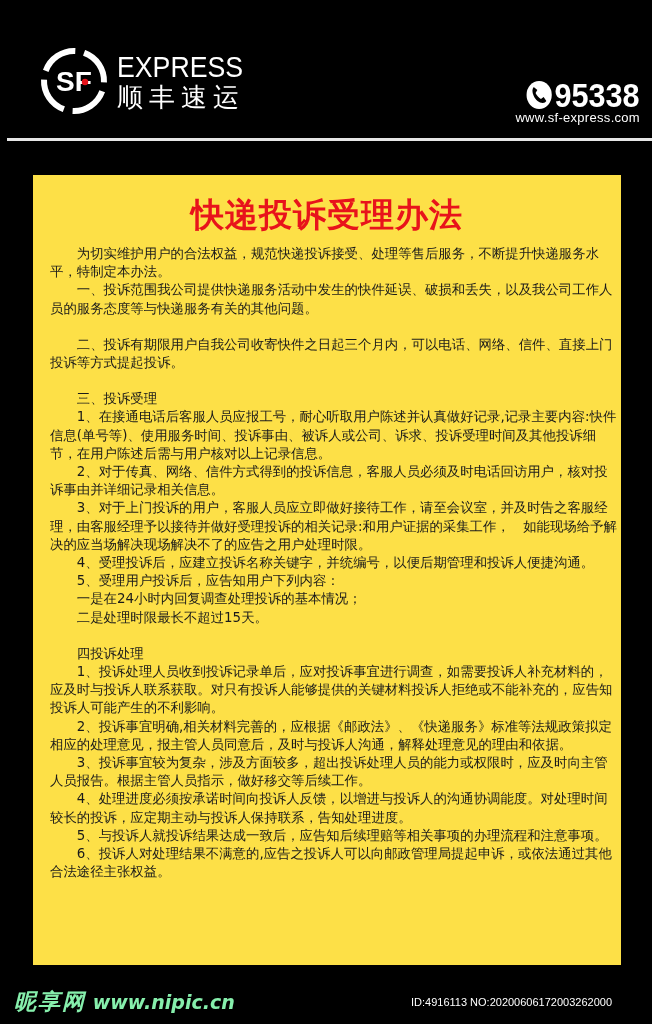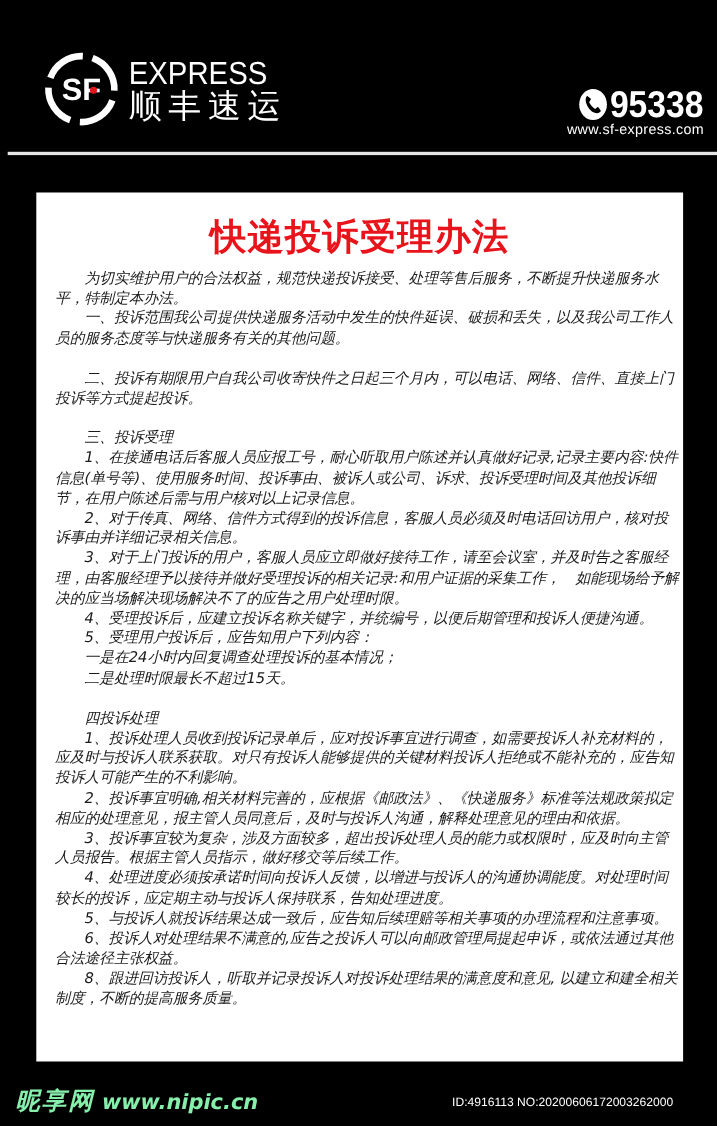--- a/index.html
+++ b/index.html
@@ -3,28 +3,28 @@
 <meta charset="utf-8">
 <style>
   html, body { margin: 0; padding: 0; }
   body {
     width: 652px; height: 1024px; background: #000; position: relative;
     overflow: hidden; font-family: "DejaVu Sans", "Liberation Sans", sans-serif;
   }
   .header { position: absolute; left: 0; top: 0; width: 652px; height: 140px; }
   .logo { position: absolute; left: 40px; top: 47px; width: 68px; height: 68px; }
   .brand-en { position: absolute; left: 117px; top: 52px; color: #fff; font-family: "Liberation Sans", sans-serif; font-size: 29px; letter-spacing: 0px; transform: scaleX(0.92); transform-origin: left; line-height: 30px; }
-  .brand-cn { position: absolute; left: 117px; top: 82px; color: #fff; font-size: 30px; letter-spacing: 6px; line-height: 30px; }
+  .brand-cn { position: absolute; left: 117px; top: 82px; color: #fff; font-size: 26px; letter-spacing: 6px; line-height: 30px; }
   .phone { position: absolute; right: 12px; top: 78px; color: #fff; font-family: "Liberation Sans", sans-serif; font-weight: bold; font-size: 34px; line-height: 34px; display: flex; align-items: center; transform: scaleX(0.9); transform-origin: right; }
   .phone-icon { width: 30px; height: 30px; margin-right: 2px; }
   .site { position: absolute; right: 12px; top: 111px; color: #fff; font-family: "Liberation Sans", sans-serif; font-size: 13px; line-height: 14px; letter-spacing: 0.3px; }
   .sep { position: absolute; left: 7px; top: 138px; width: 645px; height: 3px; background: #e6e6e6; }
-  .paper { position: absolute; left: 33px; top: 175px; width: 588px; height: 790px; background: #ffffff; }
+  .paper { position: absolute; left: 33px; top: 175px; width: 588px; height: 790px; background: #fde047; }
   .title { position: absolute; left: 0; width: 588px; top: 20px; text-align: center; color: #e8131b; font-weight: bold; font-size: 33px; letter-spacing: 1px; line-height: 40px; }
-  .body { position: absolute; left: 17px; top: 70px; width: 568px; color: #1a1a1a; font-size: 13.4px; line-height: 18.2px; font-style: italic; }
+  .body { position: absolute; left: 17px; top: 70px; width: 568px; color: #1a1a1a; font-size: 13.4px; line-height: 18.2px; }
   .body p { margin: 0; }
   .ind { text-indent: 2em; }
   .gap { height: 18px; }
   .footer-logo { position: absolute; left: 14px; top: 990px; color: #86efac; font-weight: bold; font-style: italic; font-size: 19px; line-height: 24px; }
   .footer-logo .cn { font-size: 22px; letter-spacing: 2px; }
   .footer-id { position: absolute; right: 40px; top: 995px; color: #fff; font-size: 11px; line-height: 14px; font-family: "Liberation Sans", sans-serif; }
 </style>
 </head>
 <body>
 
@@ -64,21 +64,20 @@
       <p class="ind">一是在24小时内回复调查处理投诉的基本情况；</p>
       <p class="ind">二是处理时限最长不超过15天。</p>
       <div class="gap"></div>
       <p class="ind">四投诉处理</p>
       <p class="ind">1、投诉处理人员收到投诉记录单后，应对投诉事宜进行调查，如需要投诉人补充材料的，应及时与投诉人联系获取。对只有投诉人能够提供的关键材料投诉人拒绝或不能补充的，应告知投诉人可能产生的不利影响。</p>
       <p class="ind">2、投诉事宜明确,相关材料完善的，应根据《邮政法》、《快递服务》标准等法规政策拟定相应的处理意见，报主管人员同意后，及时与投诉人沟通，解释处理意见的理由和依据。</p>
       <p class="ind">3、投诉事宜较为复杂，涉及方面较多，超出投诉处理人员的能力或权限时，应及时向主管人员报告。根据主管人员指示，做好移交等后续工作。</p>
       <p class="ind">4、处理进度必须按承诺时间向投诉人反馈，以增进与投诉人的沟通协调能度。对处理时间较长的投诉，应定期主动与投诉人保持联系，告知处理进度。</p>
       <p class="ind">5、与投诉人就投诉结果达成一致后，应告知后续理赔等相关事项的办理流程和注意事项。</p>
       <p class="ind">6、投诉人对处理结果不满意的,应告之投诉人可以向邮政管理局提起申诉，或依法通过其他合法途径主张权益。</p>
-      <p class="ind">8、跟进回访投诉人，听取并记录投诉人对投诉处理结果的满意度和意见, 以建立和建全相关制度，不断的提高服务质量。</p>
     </div>
 </div>
 
 <div class="footer-logo">
   <span class="cn">昵享网</span>
   <span>www.nipic.cn</span>
 </div>
 <div class="footer-id">ID:4916113 NO:20200606172003262000</div>
 
 </body></html>

